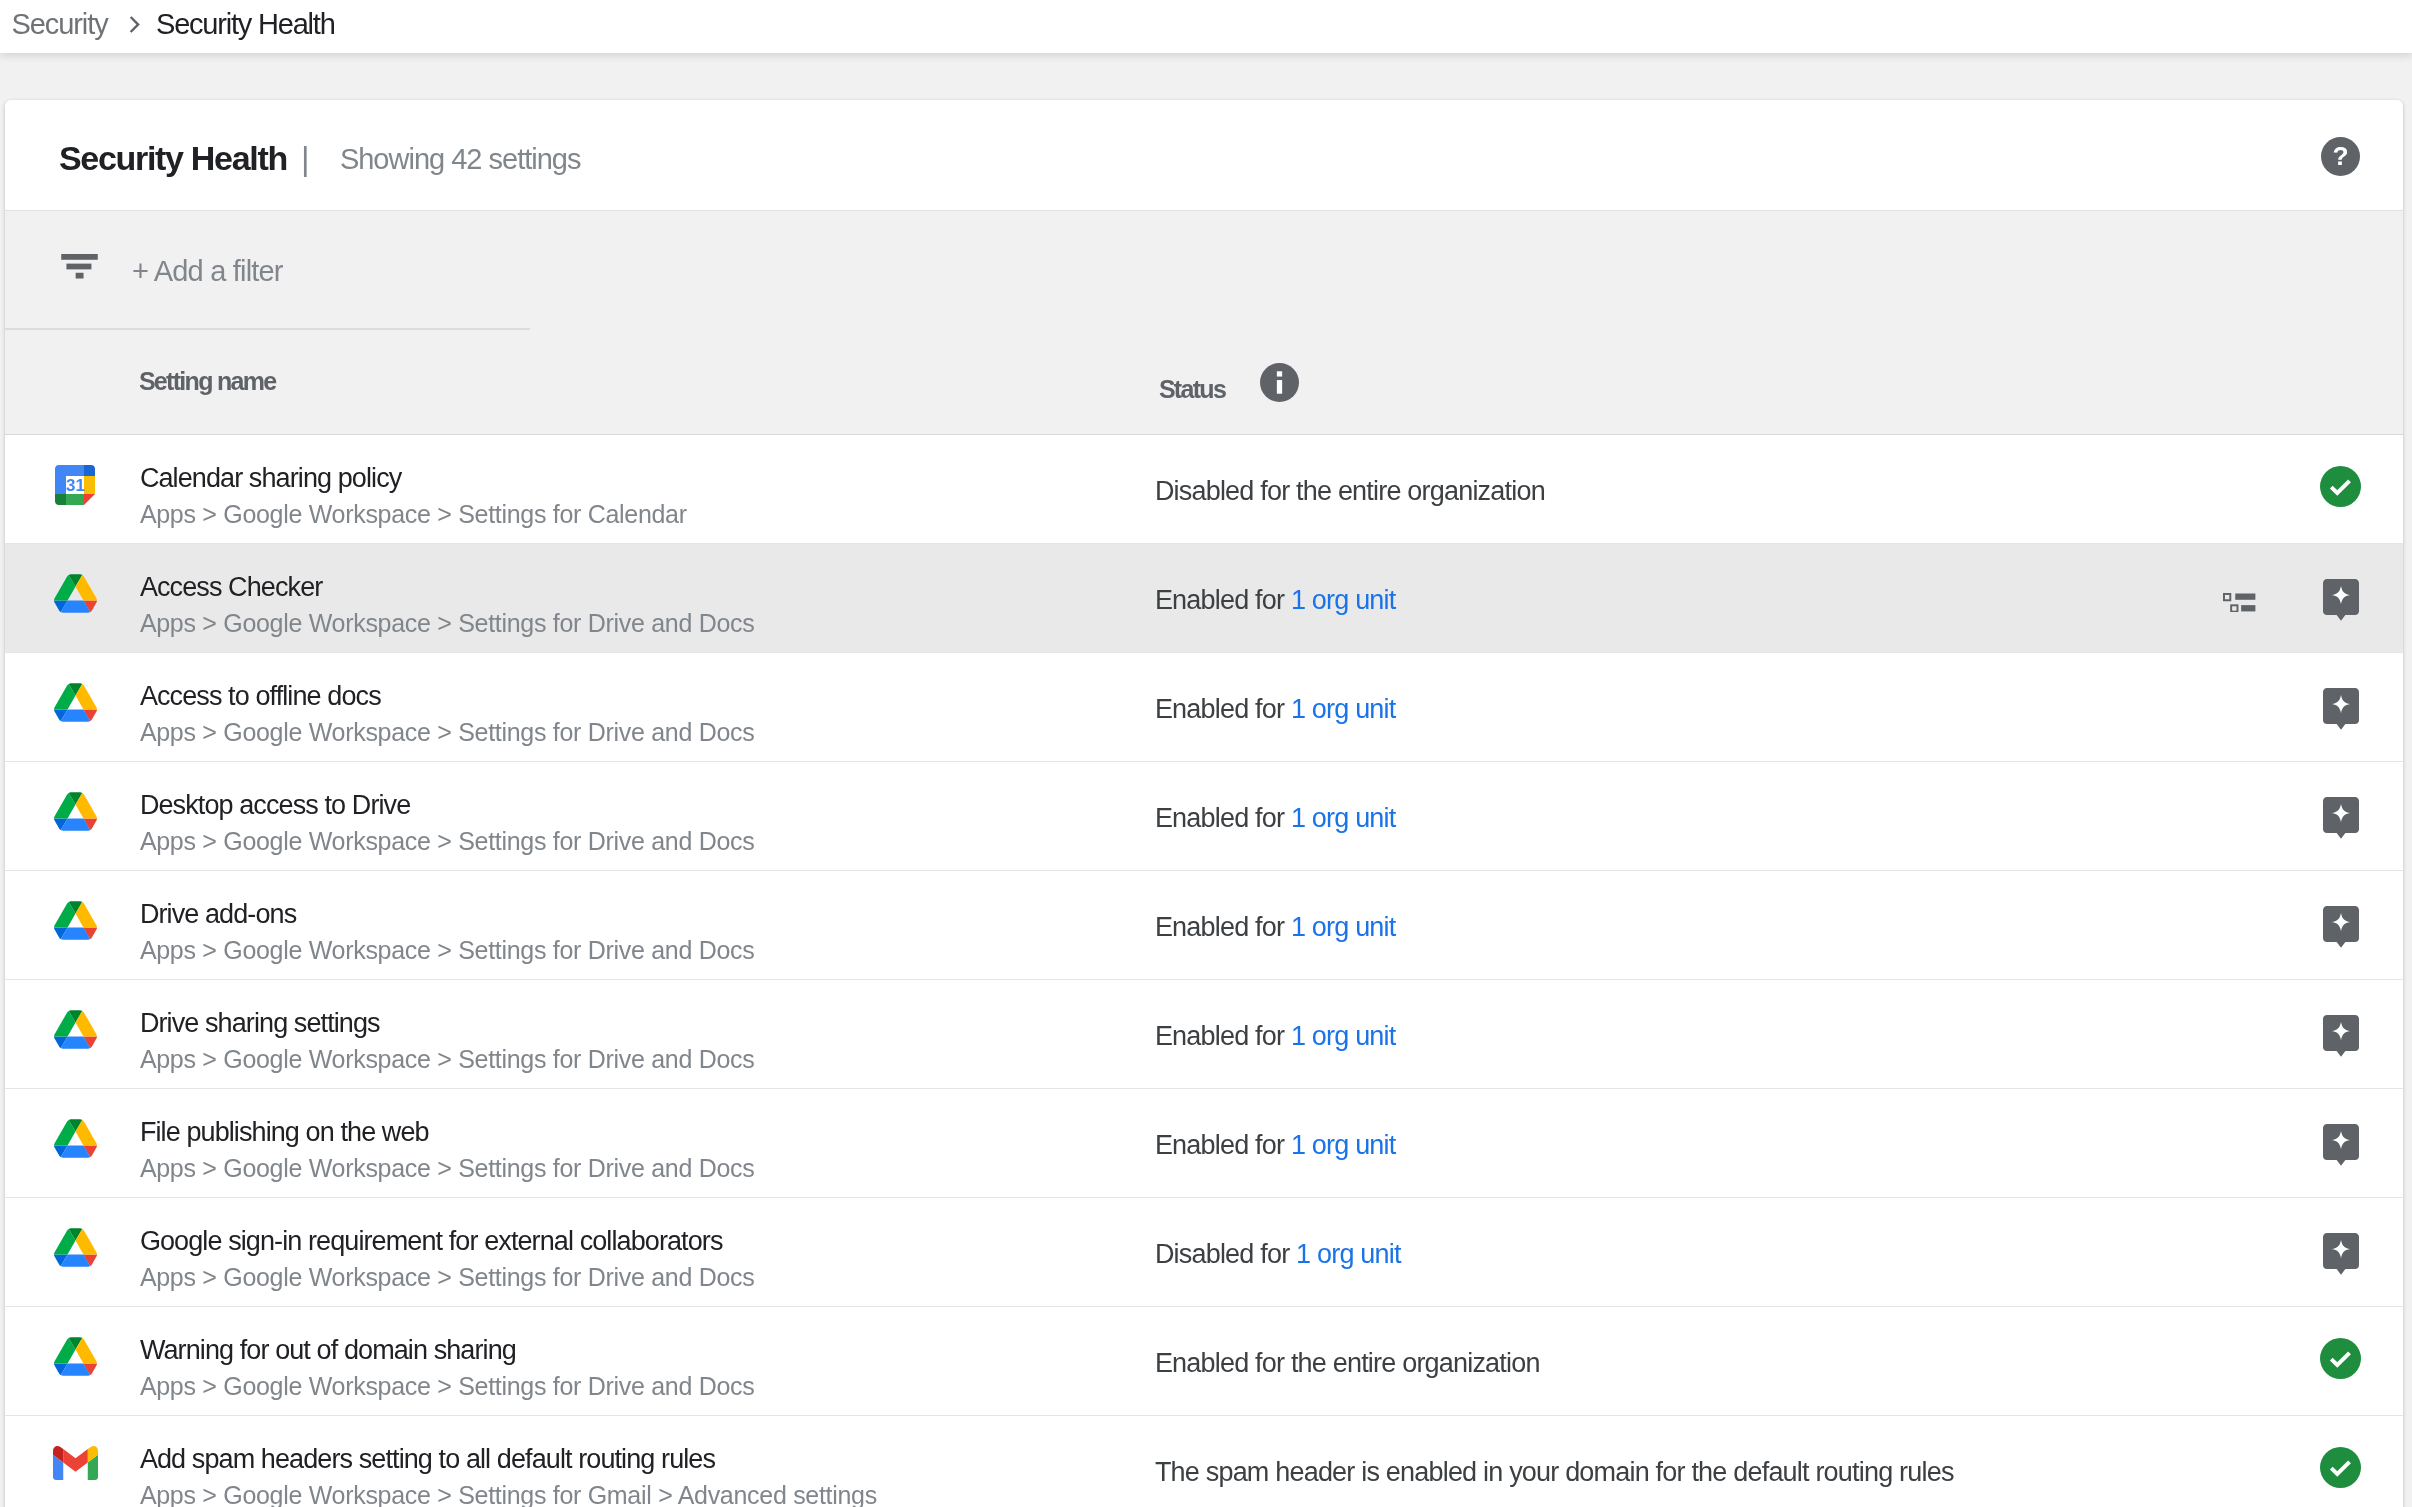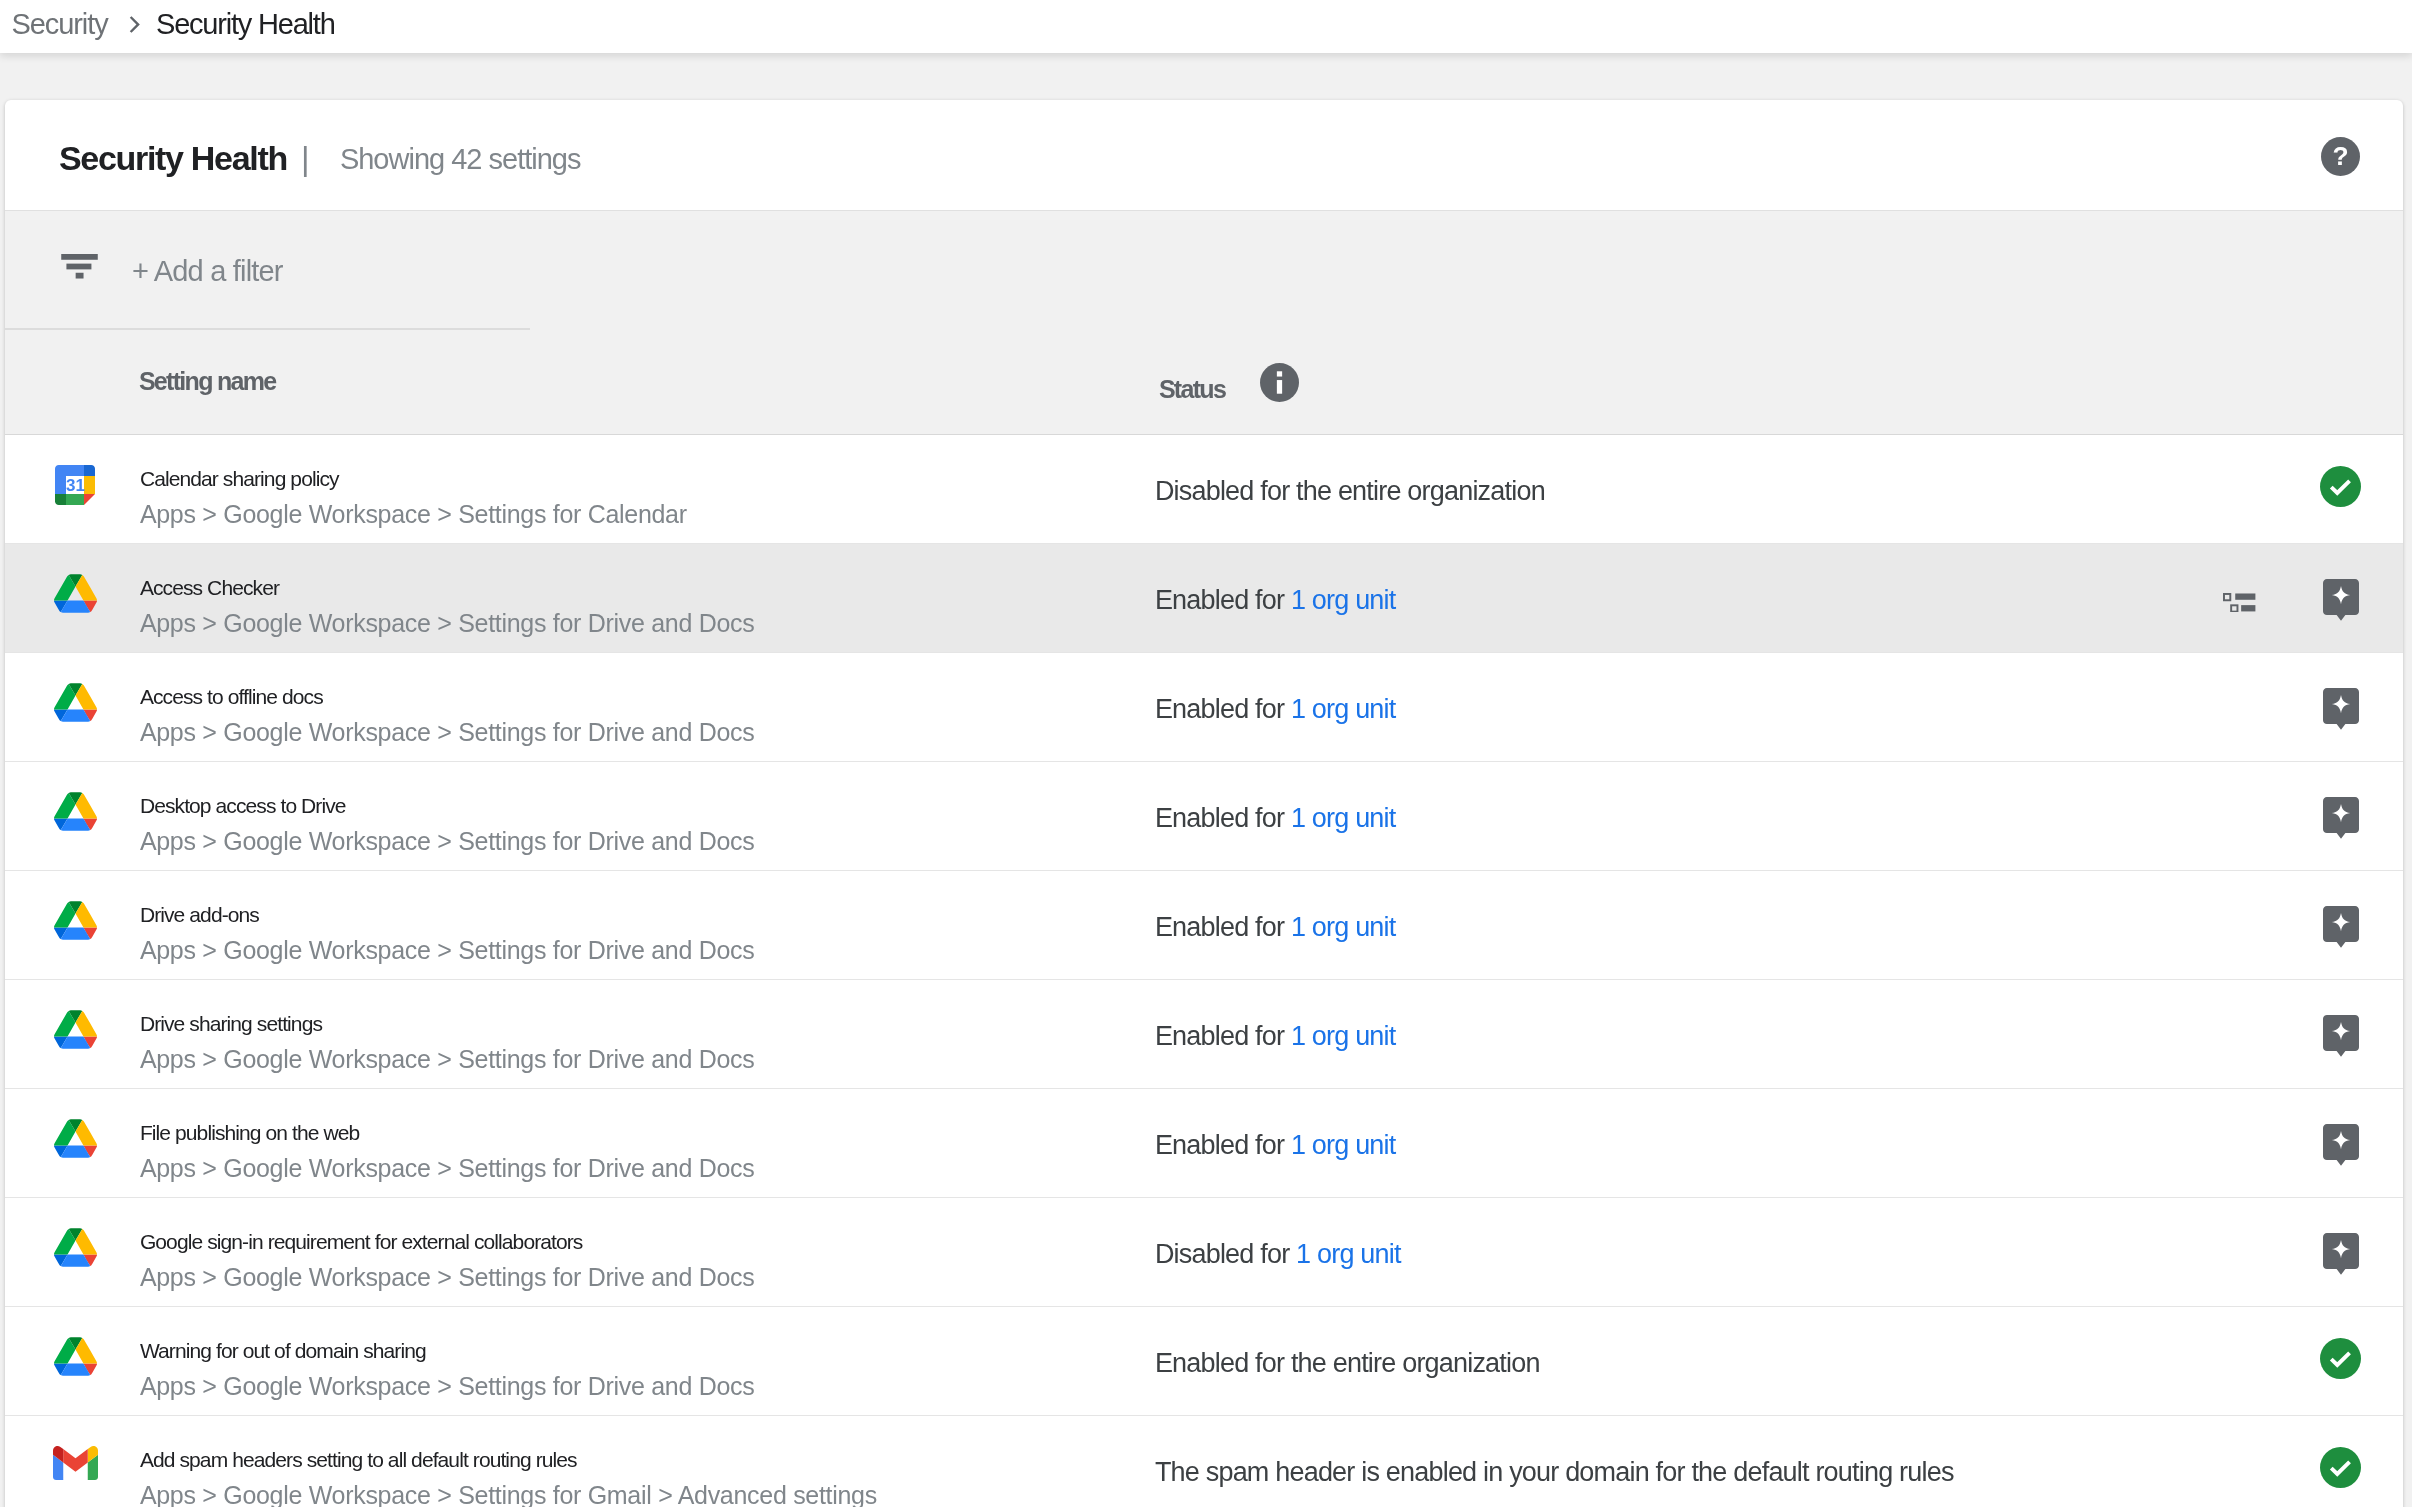--- a/index.html
+++ b/index.html
@@ -19,21 +19,21 @@
 .ficon { position:absolute; left:56px; top:43px; }
 .addfilter { position:absolute; left:127px; top:46px; font-size:29px; line-height:29px; color:#80868b; letter-spacing:-0.8px; }
 .fdiv { position:absolute; left:0; top:117px; width:525px; height:1.9px; background:#dcdcdc; }
 .colname { position:absolute; left:134px; top:158px; font-size:25px; line-height:25px; font-weight:bold; color:#5f6368; letter-spacing:-1.7px; }
 .colstatus { position:absolute; left:1154px; top:166px; font-size:25px; line-height:25px; font-weight:bold; color:#5f6368; letter-spacing:-1.7px; }
 .infoi { position:absolute; left:1255px; top:152px; }
 .row { position:relative; height:109px; border-bottom:1.9px solid #e5e5e5; background:#fff; }
 .row.hl { background:#e9e9e9; }
 .appicon { position:absolute; left:49px; top:30px; width:43px; height:43px; display:flex; justify-content:center; }
 .appicon svg { flex-shrink:0; }
-.rtitle { position:absolute; left:135px; top:29px; font-size:21px; line-height:29px; color:#202124; letter-spacing:-0.9px; white-space:nowrap; }
+.rtitle { position:absolute; left:135px; top:29px; font-size:27px; line-height:29px; color:#202124; letter-spacing:-0.9px; white-space:nowrap; }
 .rsub { position:absolute; left:135px; top:67px; font-size:25px; line-height:25px; color:#80868b; letter-spacing:-0.3px; white-space:nowrap; }
 .rstatus { position:absolute; left:1150px; top:43px; font-size:27px; line-height:27px; color:#3c4043; letter-spacing:-0.8px; white-space:nowrap; }
 .rstatus a { color:#1a73e8; text-decoration:none; }
 .ricon { position:absolute; left:2315px; top:31px; }
 .rbubble { position:absolute; left:2318px; top:35px; }
 .rlist { position:absolute; left:2218px; top:49px; }
 </style>
 </head>
 <body>
 <div class="topbar">

